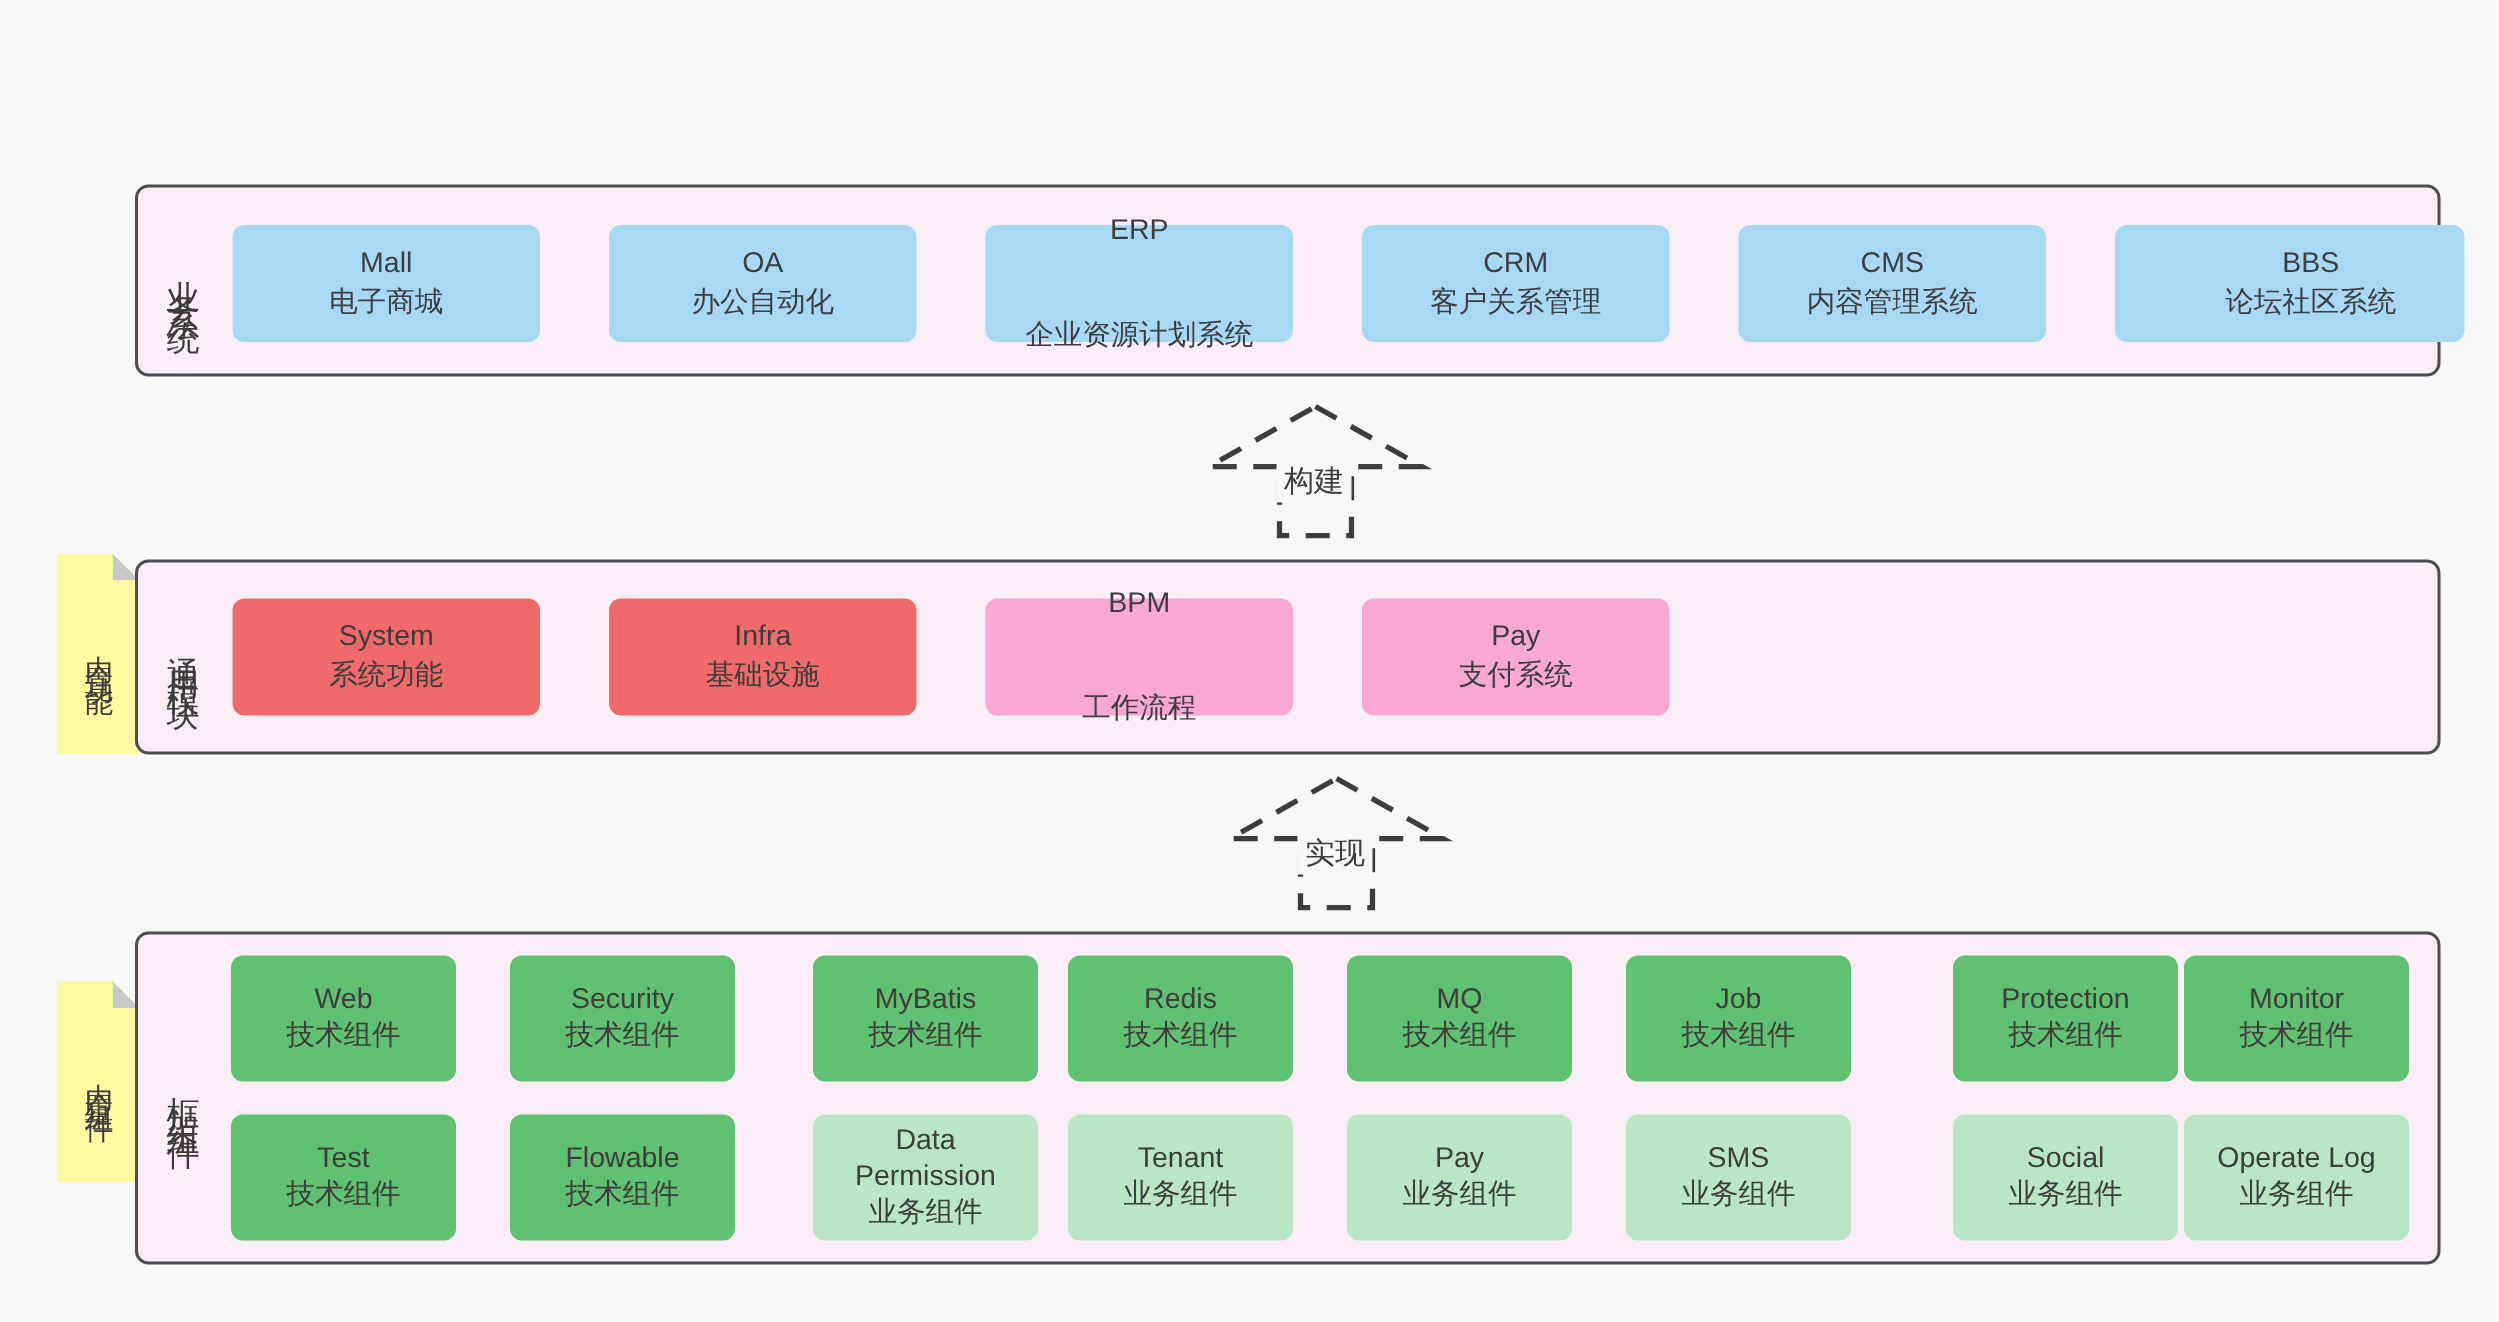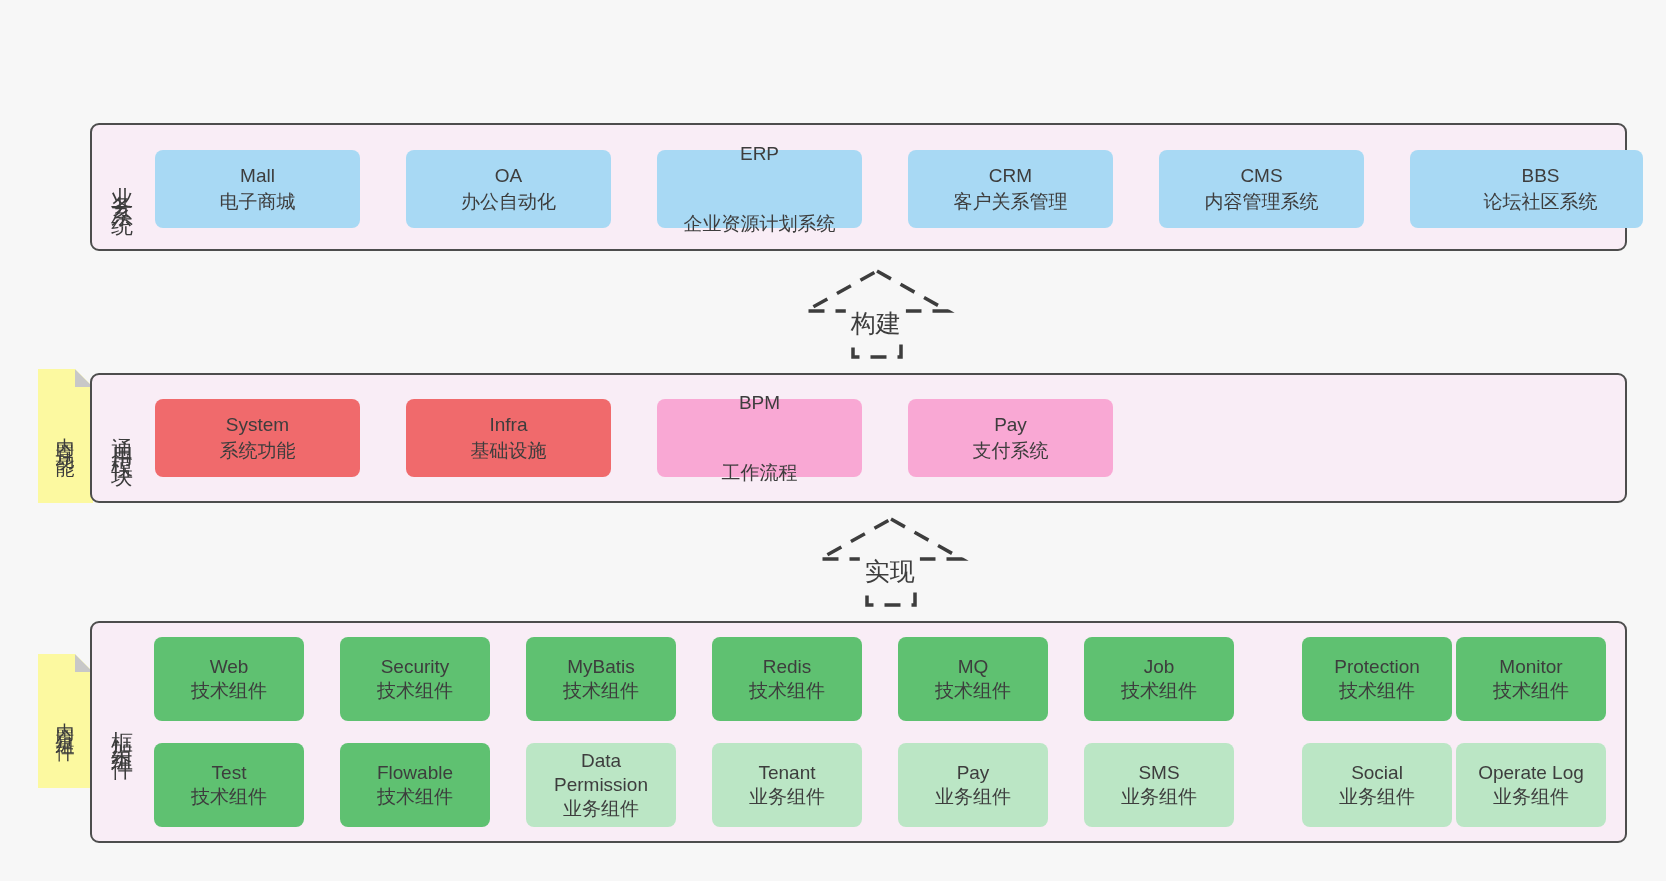--- a/index.html
+++ b/index.html
@@ -30,41 +30,41 @@
 
   .wide{width:205px;height:78px;}
   .band-business .wide{top:25px;}
   .band-modules .wide{top:24px;}
   .wcol0{left:63px;} .wcol1{left:314px;} .wcol2{left:565px;gap:44px;}
   .wcol3{left:816px;} .wcol4{left:1067px;} .wcol5{left:1318px;padding-left:28px;}
 
   .narrow{width:150px;height:84px;padding:0 12px;box-sizing:border-box;
           line-height:24px;}
   .row1{top:14px;} .row2{top:120px;}
-  .ncol0{left:62px;} .ncol1{left:248px;} .ncol2{left:434px;} .ncol3{left:620px;}
+  .ncol0{left:62px;} .ncol1{left:248px;} .ncol2{left:450px;} .ncol3{left:620px;}
   .ncol4{left:806px;} .ncol5{left:992px;} .ncol6{left:1178px;margin-left:32px;} .ncol7{left:1364px;}
 
   
   .note{position:absolute;left:38px;width:55px;height:134px;background:#fcf9a0;
         clip-path:polygon(0 0,calc(100% - 18px) 0,100% 18px,100% 100%,0 100%);
         display:flex;align-items:center;justify-content:center;z-index:0;}
   .note-modules{top:369px;}
   .note-framework{top:654px;}
   .note span{writing-mode:vertical-rl;text-orientation:upright;font-size:19px;
              letter-spacing:7px;color:#3b3b3b;line-height:1;}
   .note-fold{position:absolute;top:0;right:0;width:18px;height:18px;
              background:#c8c8c8;clip-path:polygon(0 0,100% 100%,0 100%);}
 
   
   .arrow{position:absolute;width:160px;height:96px;z-index:0;}
   .arrow-build{left:797px;top:266px;}
   .arrow-implement{left:811px;top:514px;}
   .arrow svg{position:absolute;left:0;top:0;}
   .arrow-label{position:absolute;left:50%;top:40px;transform:translateX(-52%);
-               background:#f7f7f7;padding:1px 5px;font-size:25px;color:#3d3d3d;
+               background:#f7f7f7;padding:1px 5px;font-size:20px;color:#3d3d3d;
                white-space:nowrap;}
 </style>
 </head>
 <body>
 
 <div class="canvas">
 
   <div class="note note-modules">
     <span>内置功能</span>
     <div class="note-fold"></div>

